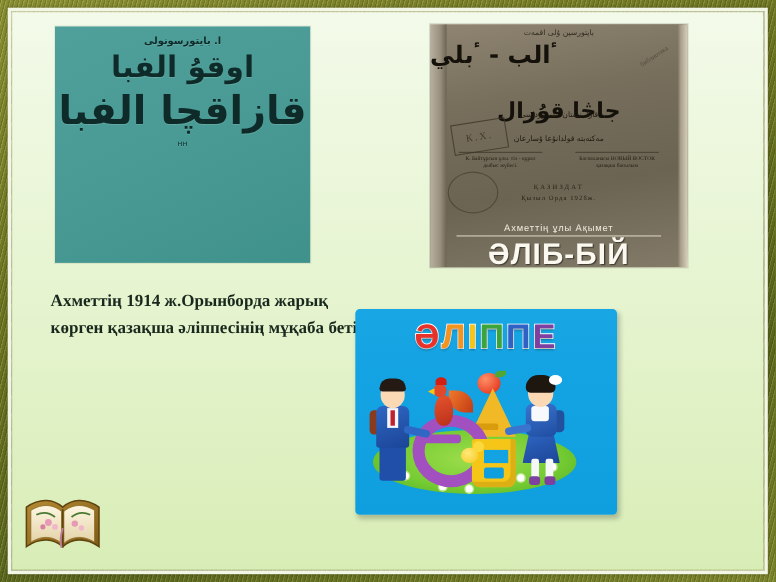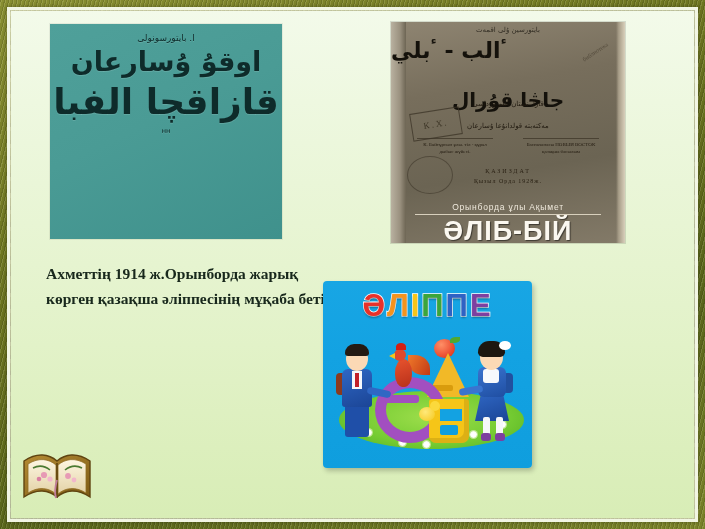--- a/index.html
+++ b/index.html
@@ -37,21 +37,21 @@
   #book-teal{
     position:absolute;left:39px;top:13px;width:232px;height:215px;
     background:linear-gradient(155deg,#4fa09a 0%,#4a9b95 45%,#3f918c 100%);
     box-shadow:0 0 0 1px rgba(0,0,0,.06);
     overflow:hidden;
   }
   #book-teal .ar{
     color:#0e2b2a;text-align:center;font-family:"DejaVu Sans",sans-serif;
     direction:rtl;text-shadow:0 1px 0 rgba(255,255,255,.12);
   }
-  #bt-l1{position:absolute;top:9px;left:0;right:0;font-size:9px;letter-spacing:.5px;}
+  #bt-l1{position:absolute;top:9px;left:0;right:0;font-size:9px;letter-spacing:.5px;font-weight:bold;}
   #bt-l2{position:absolute;top:22px;left:0;right:0;font-size:27px;font-weight:bold;}
   #bt-l3{position:absolute;top:57px;left:0;right:0;font-size:36px;font-weight:bold;letter-spacing:-1px;}
   #bt-l4{position:absolute;top:103px;left:0;right:0;font-size:7px;color:#123;}
   
   #bt-cartouche{
     position:absolute;left:22px;top:122px;width:188px;height:68px;
   }
   #bt-cartouche .lozenge{
     position:absolute;left:50%;top:50%;width:150px;height:110px;
     transform:translate(-50%,-50%) rotate(45deg);
@@ -134,21 +134,21 @@
 
   
   #caption-left{
     position:absolute;left:35px;top:250px;width:288px;
     font-family:"Liberation Serif",serif;font-weight:bold;
     font-size:15.5px;line-height:25px;color:#18281c;
   }
 
   
   #book-blue{
-    position:absolute;left:312px;top:270px;width:209px;height:187px;
+    position:absolute;left:312px;top:270px;width:238px;height:187px;
     background:linear-gradient(180deg,#18a6e4 0%,#13a2e2 40%,#0f9ede 100%);
     border-radius:4px;overflow:hidden;
     box-shadow:2px 3px 5px rgba(0,0,0,.22);
   }
   #bb-title{
     position:absolute;top:7px;left:0;right:0;text-align:center;
     font-family:"Liberation Sans",sans-serif;font-weight:bold;
     font-size:31px;letter-spacing:2px;white-space:nowrap;
   }
   #bb-title span{display:inline-block;
@@ -237,40 +237,40 @@
 </head>
 <body>
 
 <div id="slide">
   <div id="frame-inner"></div>
 
   <div id="canvas">
 
     <div id="book-teal">
       <div class="ar" id="bt-l1">ا. بايتورسونولى</div>
-      <div class="ar" id="bt-l2">اوقۇ ۇسارعان</div>
+      <div class="ar" id="bt-l2">اوقۇ الفبا</div>
       <div class="ar" id="bt-l3">قازاقچا الفبا</div>
       <div class="ar" id="bt-l4">нн</div>
     </div>
 
     <div id="book-photo">
       <div class="pg"></div>
       <div class="spine"></div>
       <div class="edge"></div>
 
       <div id="bp-top">بايتورسين ۇلى اقمەت</div>
       <div id="bp-l1">ٴالب - ٴبلي</div>
       <div id="bp-l2">جاڅا قۇرال</div>
       <div id="bp-l3">قارا ٴنستان ٴبلم ورداسى</div>
       <div id="bp-l4">مەكتەبتە قولدانۇعا ۇسارعان</div>
       <div id="bp-colL">К. Байтұрсын ұлы. тіл - құрал дыбыс жүйесі.</div>
       <div id="bp-colR">Баспаханасы НОВЫЙ ВОСТОК қазақша басылым</div>
       <div id="bp-pub">ҚАЗИЗДАТ</div>
       <div id="bp-city">Қызыл Орда 1928ж.</div>
-      <div id="bp-author">Орынборда ұлы Ақымет</div>
+      <div id="bp-author">Ахметтің ұлы Ақымет</div>
       <div id="bp-title">ӘЛІБ-БІЙ</div>
       <div id="bp-stamp1">К.Х.</div>
       <div id="bp-stamp2"></div>
       <div id="bp-corner">библиотека</div>
     </div>
 
     <div id="caption-left">Ахметтің 1914 ж.Орынборда жарық көрген қазақша әліппесінің мұқаба беті</div>
 
     <div id="book-blue">
       <div id="bb-title"><span style="color: rgb(232, 49, 42);">Ә</span><span style="color: rgb(244, 147, 30);">Л</span><span style="color: rgb(245, 197, 24);">І</span><span style="color: rgb(59, 165, 59);">П</span><span style="color: rgb(47, 98, 196);">П</span><span style="color: rgb(125, 63, 160);">Е</span></div>

